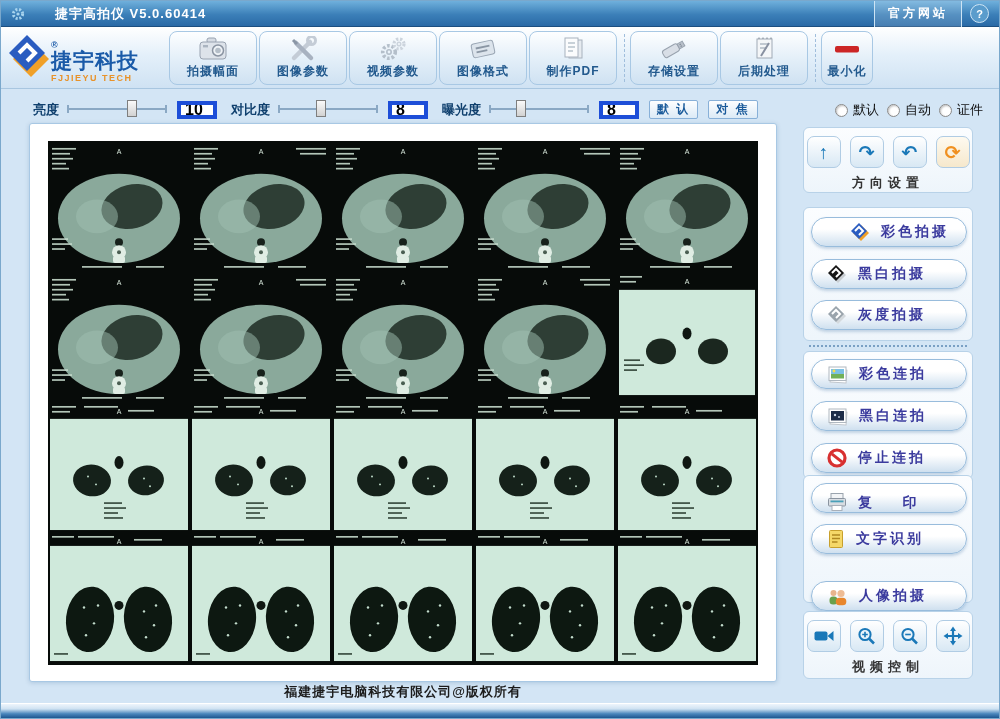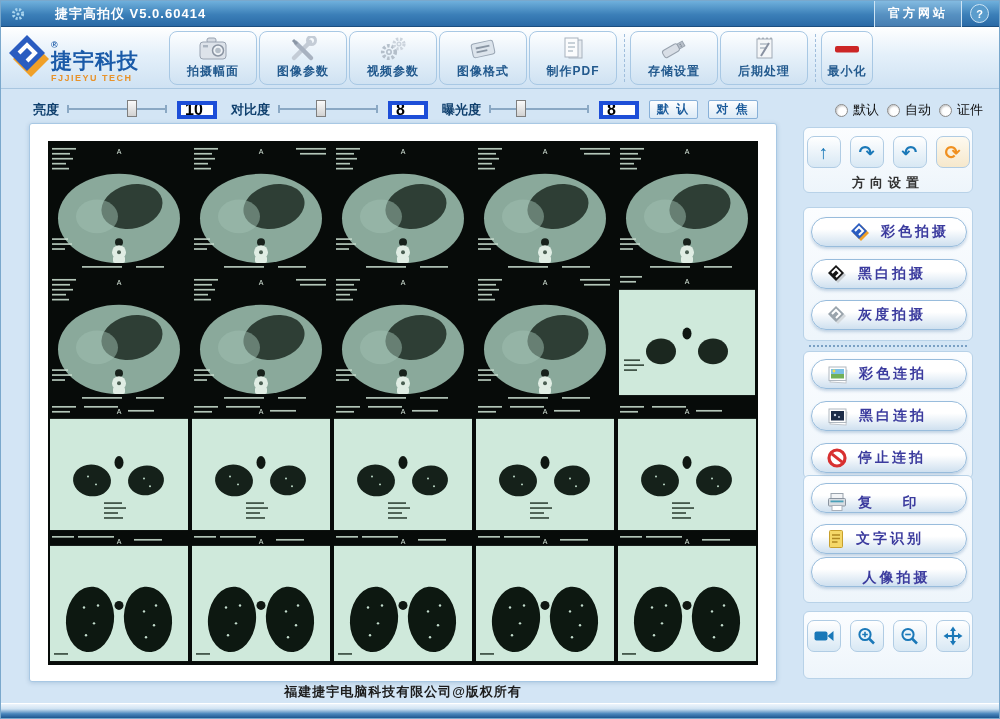--- a/index.html
+++ b/index.html
@@ -713,21 +713,21 @@
     </svg>
     <span class="lbl">复    印</span>
   </div>
   <div class="side-btn" style="top:523px;">
     <svg width="18" height="20" viewBox="0 0 18 20">
       <rect x="2.5" y="1.5" width="13" height="17" rx="1" fill="#f5d868" stroke="#c8a02c"></rect>
       <path d="M5 6 H13 M5 9.5 H13 M5 13 H10.5" stroke="#b08820" stroke-width="1.4"></path>
     </svg>
     <span class="lbl">文字识别</span>
   </div>
-  <div class="side-btn" style="top:556px;flex-direction:column;">
+  <div class="side-btn" style="top:580px;">
     <svg width="21" height="19" viewBox="0 0 21 19">
       <circle cx="6.5" cy="6" r="3" fill="#e8b48c"></circle>
       <rect x="2.5" y="9.5" width="8" height="8" rx="3.5" fill="#6aa04a"></rect>
       <circle cx="14" cy="6.5" r="3.6" fill="#eebc94"></circle>
       <rect x="8.8" y="10.8" width="10.5" height="7.5" rx="3.6" fill="#e8862c"></rect>
     </svg>
     <span class="lbl">人像拍摄</span>
   </div>
 
   <div class="panel" style="left:802px;top:610px;width:170px;height:68px;">
@@ -755,17 +755,18 @@
       <div class="sq-btn">
         <svg width="20" height="20" viewBox="0 0 20 20">
           <path d="M10 5 V15 M5 10 H15" stroke="#1a78b8" stroke-width="2.2"></path>
           <polygon points="10,0.5 13,5 7,5" fill="#1a78b8"></polygon>
           <polygon points="10,19.5 13,15 7,15" fill="#1a78b8"></polygon>
           <polygon points="0.5,10 5,7 5,13" fill="#1a78b8"></polygon>
           <polygon points="19.5,10 15,7 15,13" fill="#1a78b8"></polygon>
         </svg>
       </div>
     </div>
+    <div class="panel-lbl">视频控制</div>
   </div>
 
   <div class="copyright">福建捷宇电脑科技有限公司@版权所有</div>
   <div class="bottombar"></div>
 </div>
 
 </body></html>

